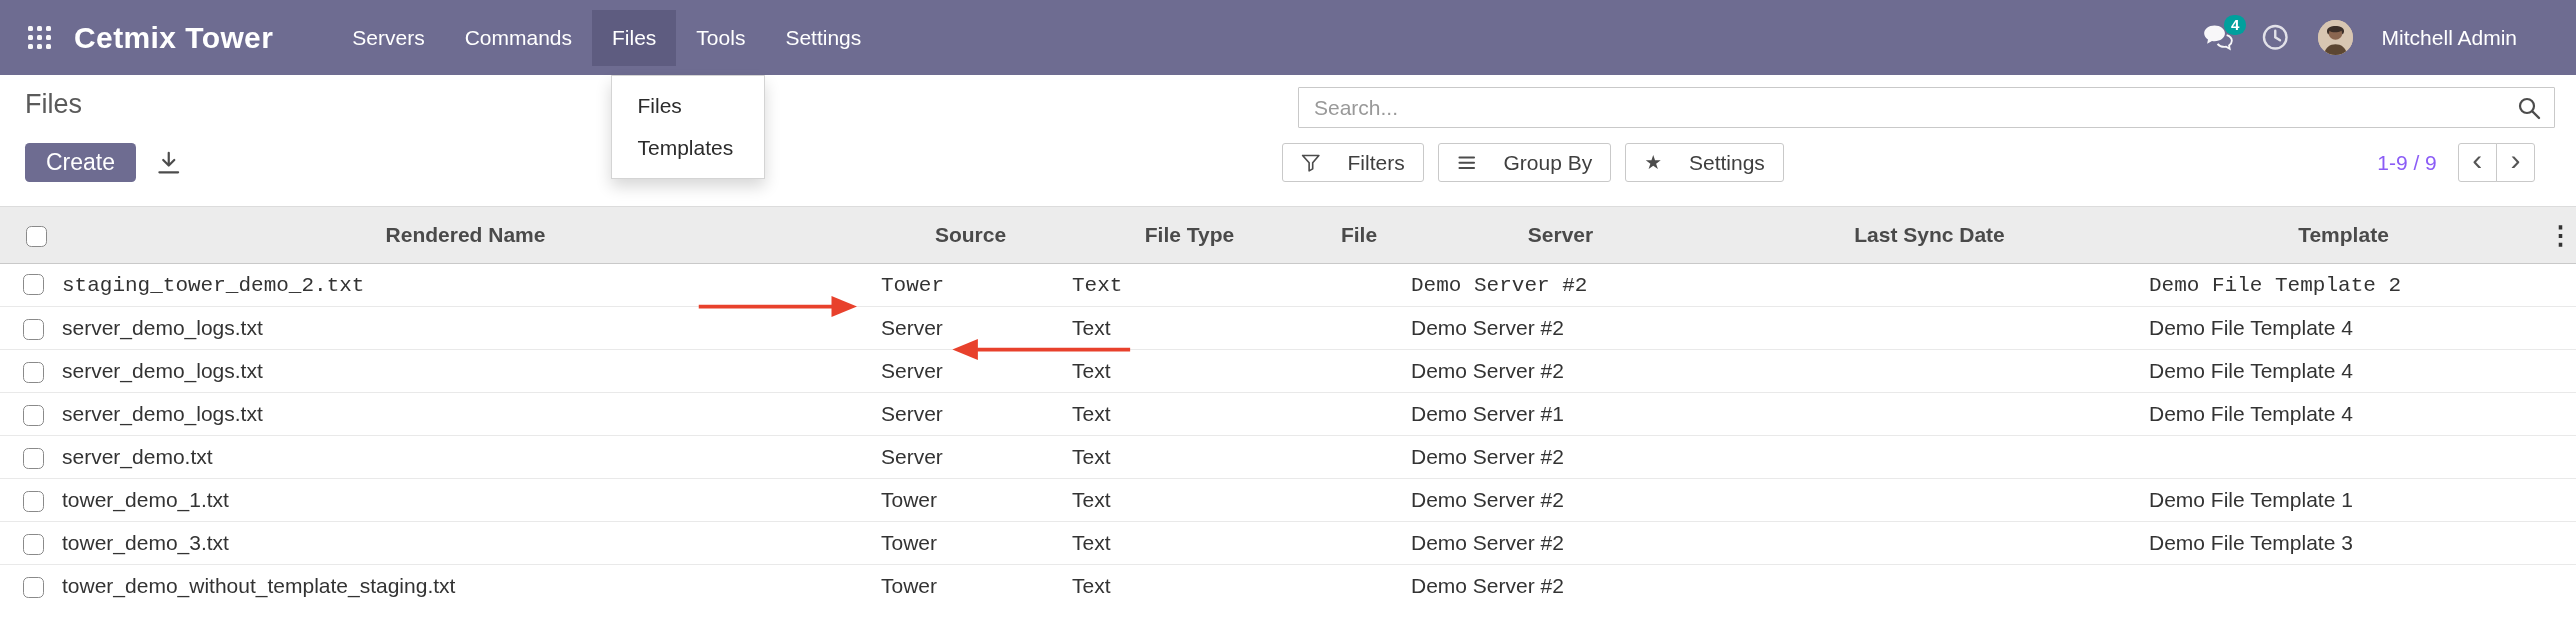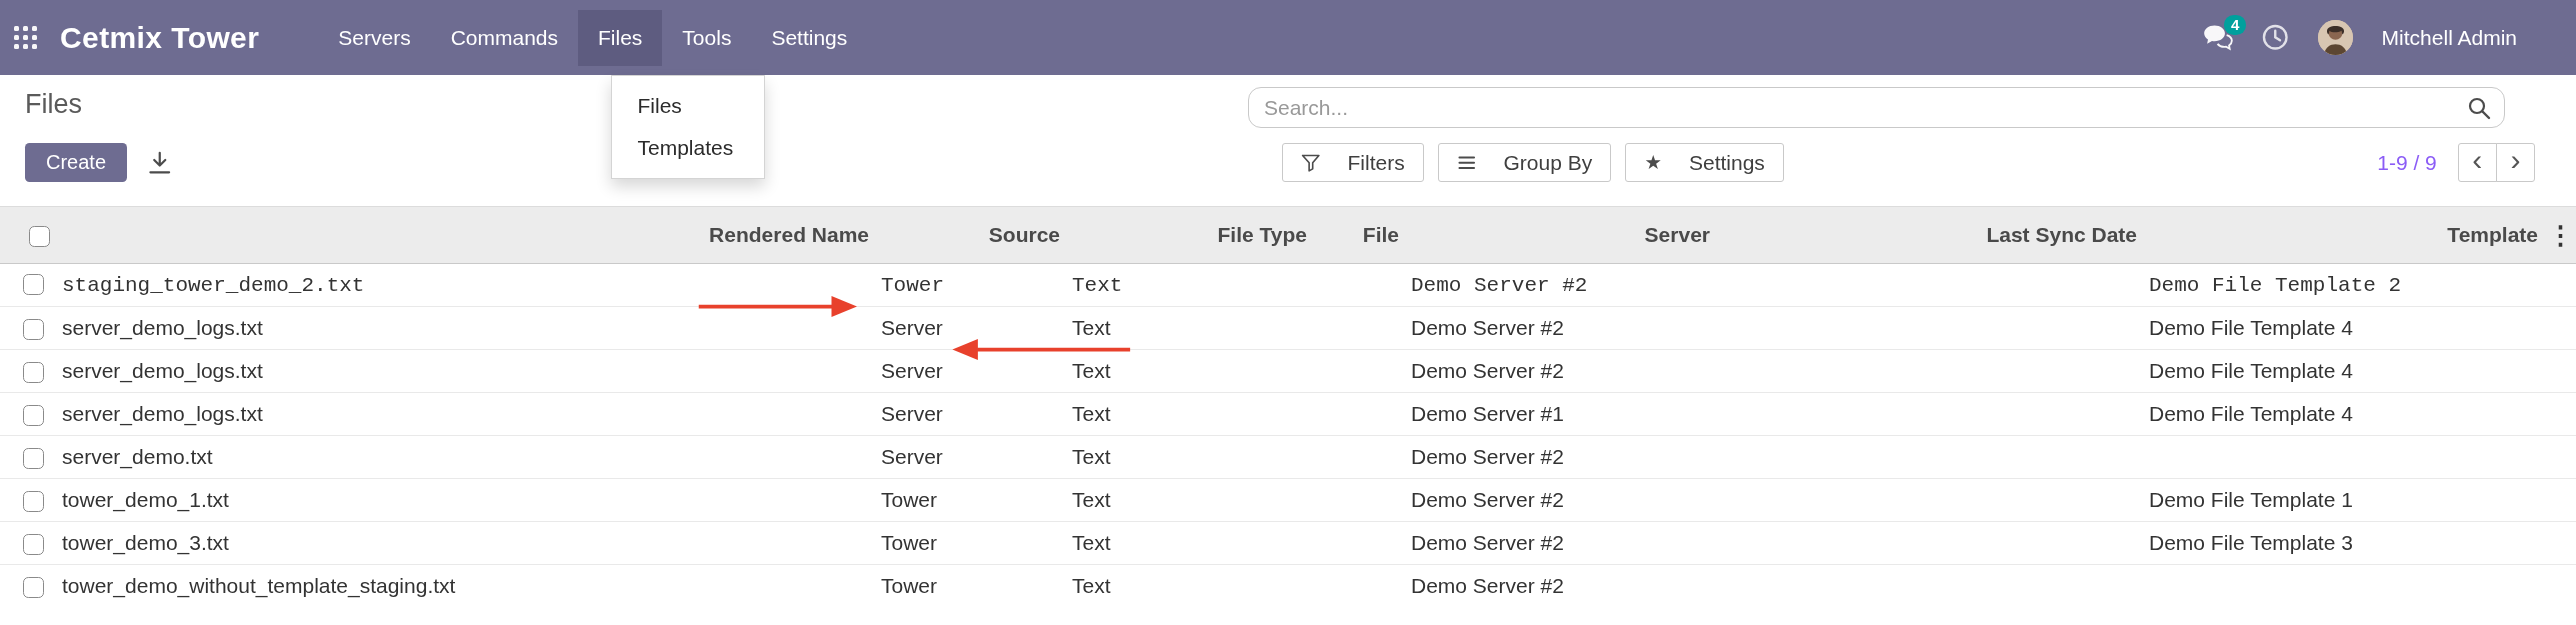--- a/index.html
+++ b/index.html
@@ -7,21 +7,21 @@
   body {
     width: 2576px; height: 626px; overflow: hidden; position: relative;
     background: #fff; font-family: "Liberation Sans", sans-serif;
   }
 
   
   .navbar {
     position: absolute; top: 0; left: 0; width: 100%; height: 75px;
     background: var(--navbar-bg); display: flex; align-items: stretch; color: #fff; z-index: 40;
   }
-  .nav-left { display: flex; align-items: center; padding-left: 14px; }
+  .nav-left { display: flex; align-items: center; padding-left: 28px; }
   .apps-btn { background: none; border: none; padding: 0; margin-right: 22.5px; cursor: pointer; display: flex; }
   .apps-grid { display: grid; grid-template-columns: repeat(3, 5.3px); grid-gap: 3.8px; }
   .apps-grid i { width: 5.3px; height: 5.3px; background: rgba(255,255,255,.95); border-radius: 1.5px; }
   .brand { font-size: 30px; font-weight: 700; letter-spacing: 0.4px; margin-right: 59px; cursor: pointer; white-space: nowrap; }
   .menu { display: flex; height: 56px; }
   .menu a { display: flex; align-items: center; padding: 0 20px; font-size: 21px; color: #fff; text-decoration: none; white-space: nowrap; }
   .menu a.active { background: var(--navbar-active-bg); }
   .nav-right { margin-left: auto; display: flex; align-items: center; gap: 28.5px; padding-right: 59px; }
   .icon-btn { position: relative; background: none; border: none; padding: 0; cursor: pointer; display: flex; }
   .badge {
@@ -37,27 +37,27 @@
     border: 0.8px solid #d4d4d4; box-shadow: 0 7.5px 15px rgba(0,0,0,.16); padding: 9px 0; z-index: 50;
   }
   .dd-item { padding: 9px 25.5px; font-size: 21px; color: #2b2b2b; cursor: pointer; }
 
   
   .control-panel { position: absolute; top: 75px; left: 0; width: 100%; height: 131px; background: #fff; }
   .page-title { position: absolute; left: 25px; top: 13.5px; margin: 0; font-size: 27px; font-weight: 400; color: #5a5a5a; }
   .cp-left-buttons { position: absolute; left: 25px; top: 68px; display: flex; align-items: center; }
   .btn-create {
     height: 39px; padding: 0 21px; background: var(--accent); color: #fff; border: none;
-    border-radius: 4.5px; font-size: 20px; cursor: pointer; font-family: inherit;
+    border-radius: 4.5px; font-size: 23px; cursor: pointer; font-family: inherit;
   }
   .btn-export { margin-left: 15px; background: none; border: none; cursor: pointer; display: flex; padding: 4.5px; }
 
   .search-box {
-    position: absolute; left: 1248px; top: 12px; width: 1257px; height: 41px;
-    border: 0.8px solid #c9c9c9; border-radius: 13px; display: flex; align-items: center; background: #fff;
+    position: absolute; left: 1298px; top: 12px; width: 1257px; height: 41px;
+    border: 0.8px solid #c9c9c9; border-radius: 1px; display: flex; align-items: center; background: #fff;
   }
   .search-box input {
     flex: 1; border: none; outline: none; font-size: 21px; padding: 0 15px; color: #333;
     font-family: inherit; background: transparent;
   }
   .search-box input::placeholder { color: #999; }
   .search-icon-btn { background: none; border: none; padding: 0 13.5px; display: flex; cursor: pointer; }
 
   .filter-row { position: absolute; left: 1282px; top: 68px; display: flex; gap: 14.3px; }
   .f-btn {
@@ -73,21 +73,21 @@
     cursor: pointer; display: flex; align-items: center; justify-content: center; padding: 0 0 6px 0; font-family: inherit;
   }
   .pager-btn.prev { border-radius: 3px 0 0 3px; }
   .pager-btn.next { border-radius: 0 3px 3px 0; margin-left: -0.8px; }
 
   
   .table-wrap { position: absolute; top: 206px; left: 0; width: 2576px; }
   table { width: 2576px; border-collapse: collapse; table-layout: fixed; }
   thead th {
     height: 38px; background: var(--header-bg); border-top: 0.8px solid #dcdcdc; border-bottom: 0.8px solid #c9c9c9;
-    font-size: 21px; font-weight: 700; color: #4a4a4a; text-align: right; padding: 16px 6px;
+    font-size: 21px; font-weight: 700; color: #4a4a4a; text-align: center; padding: 16px 6px;
     white-space: nowrap; overflow: hidden; cursor: pointer;
   }
   tbody td {
     height: 43px; font-size: 21px; color: #333; padding: 0 6px; border-top: 0.8px solid #e9e9e9;
     white-space: nowrap; overflow: hidden;
   }
   tbody tr:first-child td { border-top: none; font-family: Liberation Mono, monospace; }
   th.c-check, td.c-check { padding-left: 22.5px; }
   .checkbox {
     display: inline-block; width: 21px; height: 21px; border: 1.5px solid #8a8a8a; border-radius: 5.3px;

